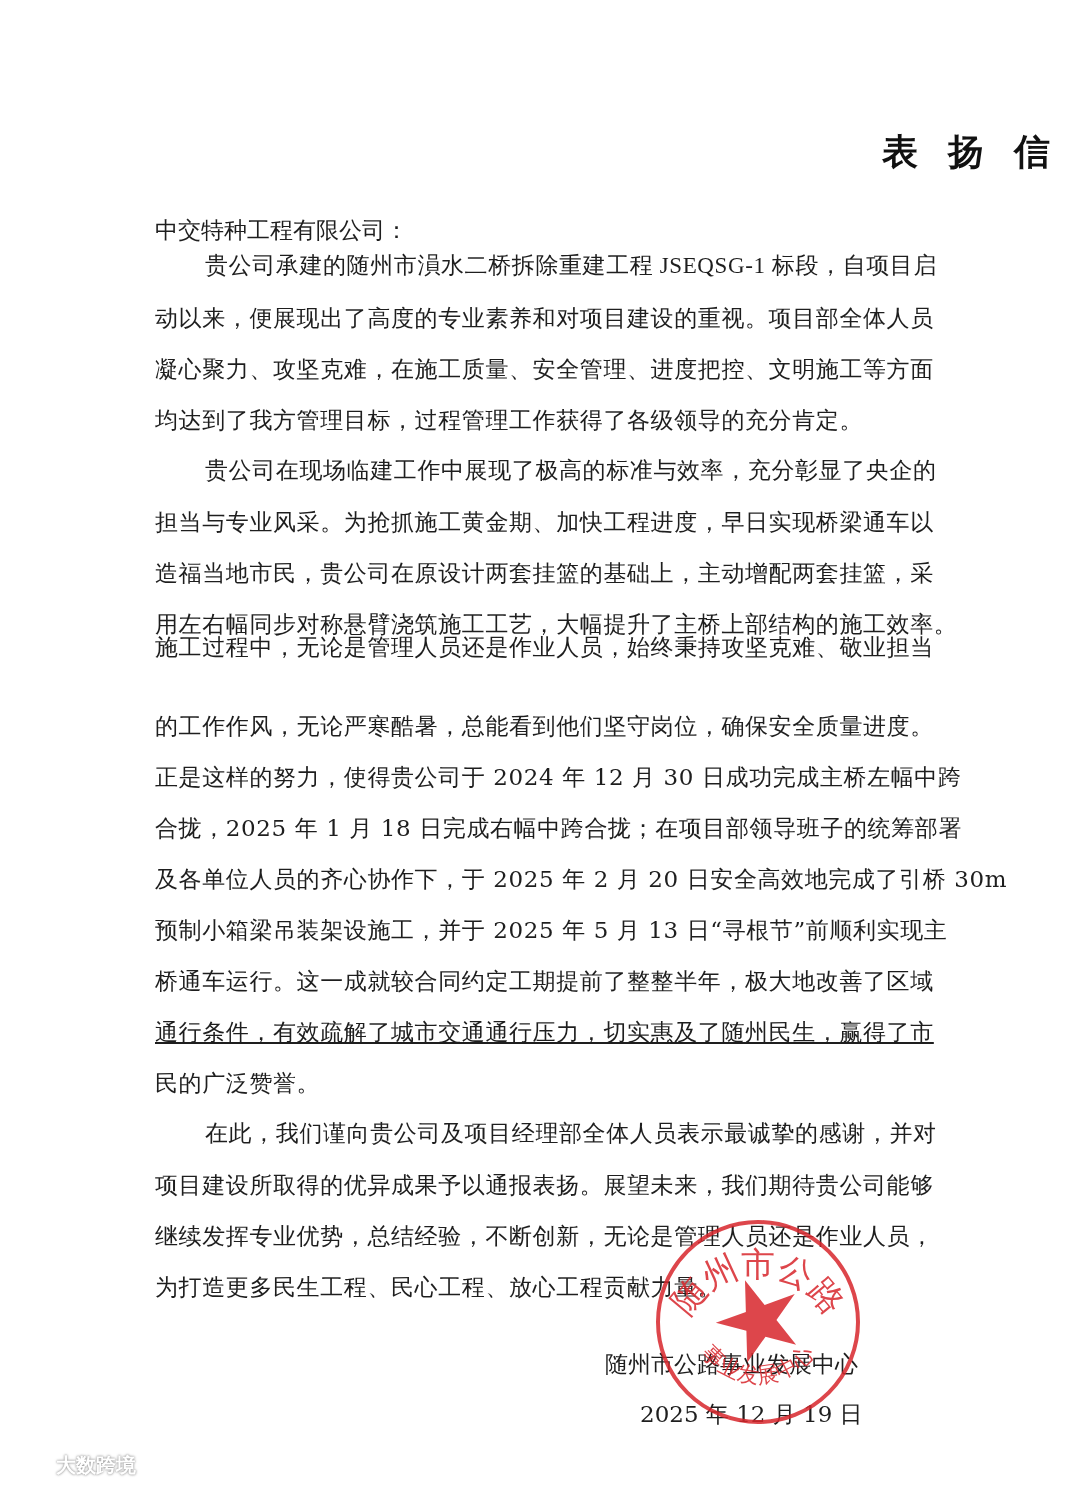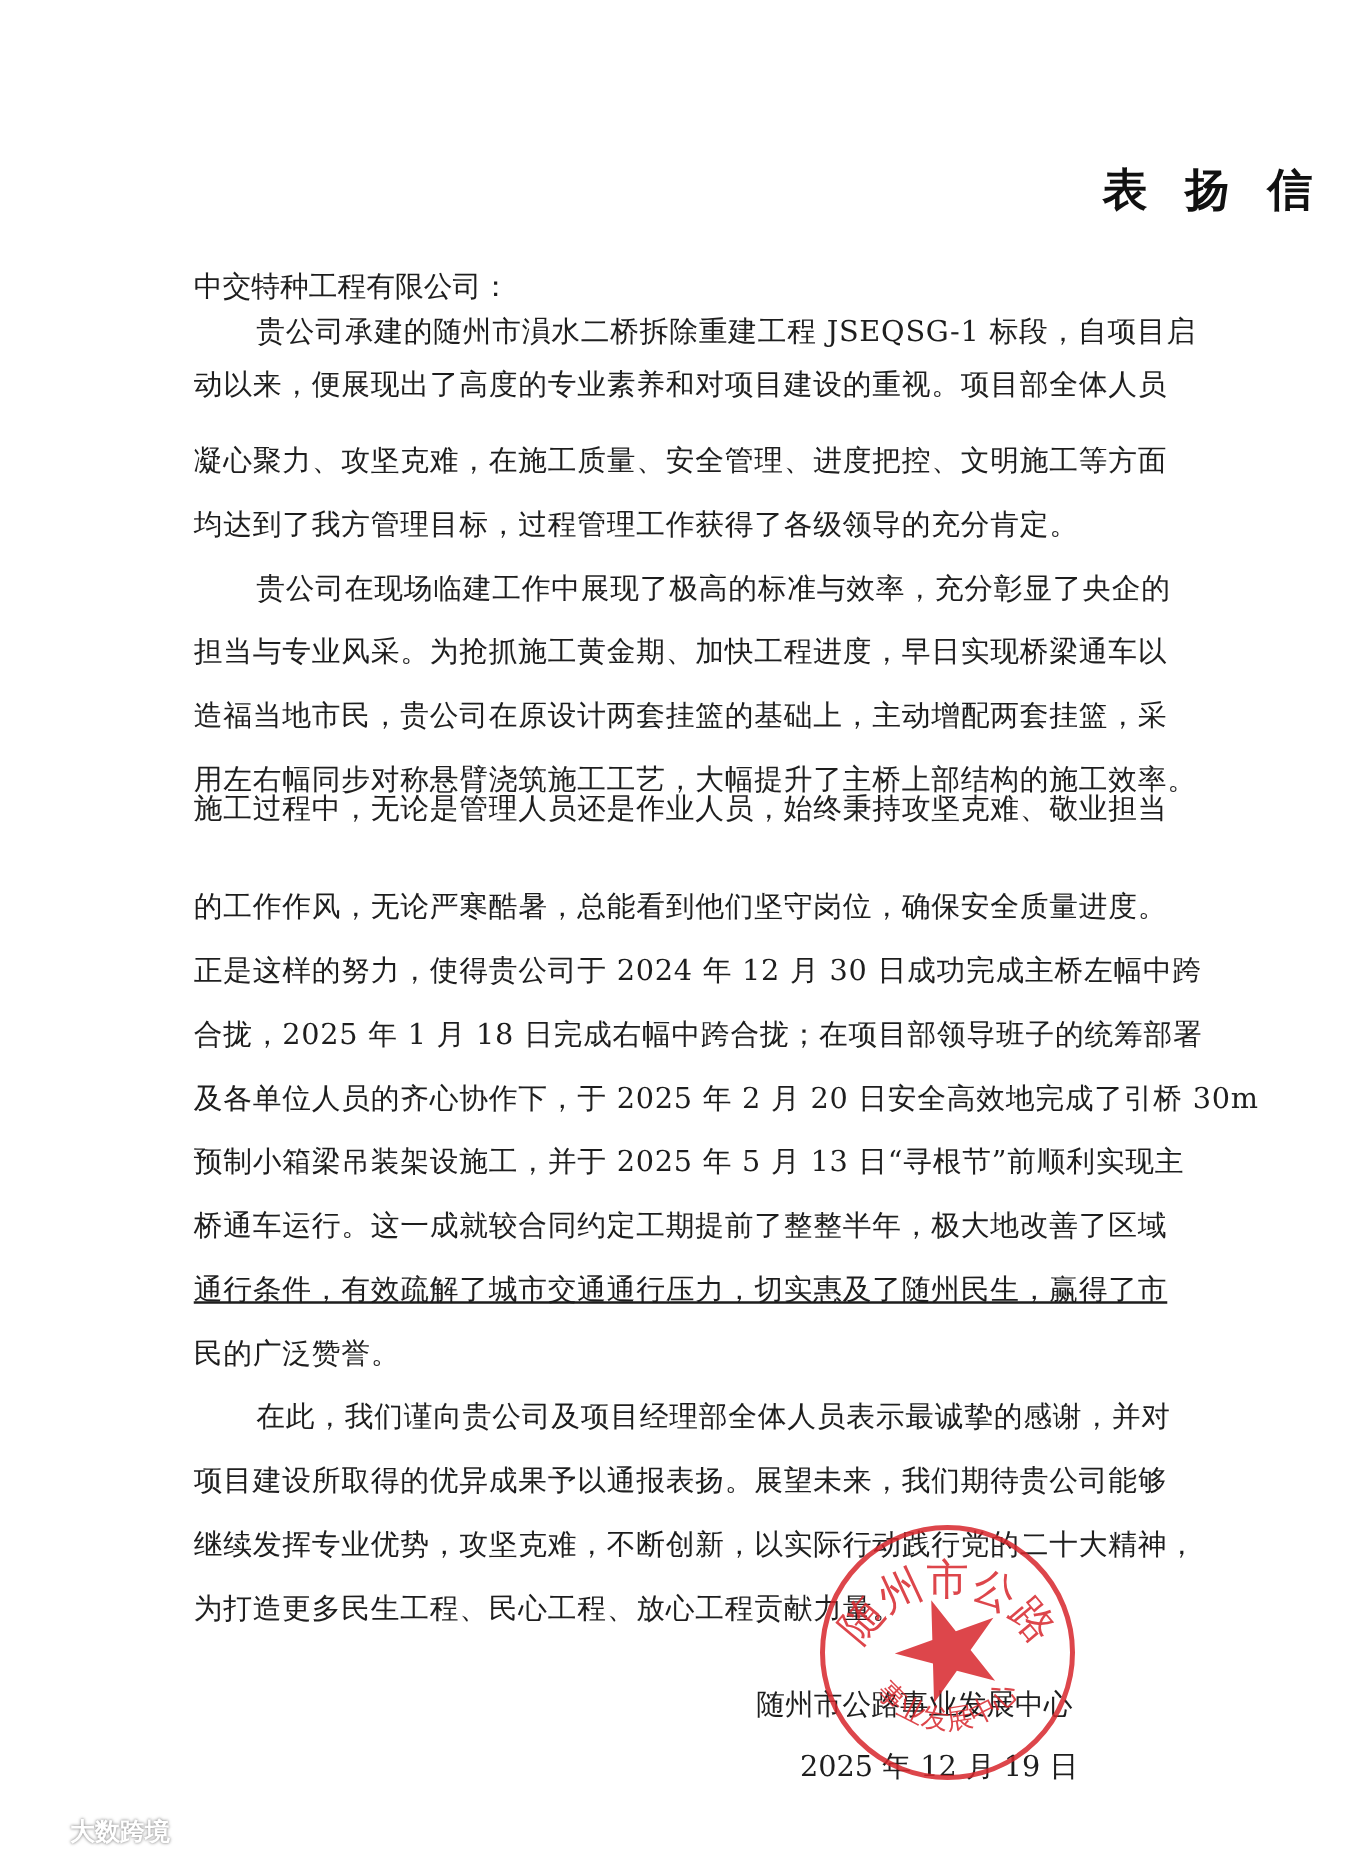--- a/index.html
+++ b/index.html
@@ -42,21 +42,21 @@
       white-space: nowrap;
     }
     .line {
       position: absolute;
       left: 155px;
       font-size: 23px;
       line-height: 32px;
       white-space: nowrap;
       letter-spacing: 0.6px;
     }
-    .line.indent { left: 205px; }
+    .line.indent { left: 205px; font-family: Liberation Serif, serif; }
     .signature {
       position: absolute;
       left: 605px;
       top: 1348px;
       font-size: 23px;
       line-height: 32px;
       white-space: nowrap;
       z-index: 2;
     }
     .date {
@@ -95,39 +95,39 @@
   </style>
 </head>
 <body>
 
 <div class="page">
   <div class="title">表扬信</div>
   <div class="salutation">中交特种工程有限公司：</div>
 
   <div id="body-lines">
       <div class="line indent" style="top: 250px;">贵公司承建的随州市溳水二桥拆除重建工程 JSEQSG-1 标段，自项目启</div>
-      <div class="line" style="top: 292px;">动以来，便展现出了高度的专业素养和对项目建设的重视。项目部全体人员</div>
+      <div class="line" style="top: 302px;">动以来，便展现出了高度的专业素养和对项目建设的重视。项目部全体人员</div>
       <div class="line" style="top: 353px;">凝心聚力、攻坚克难，在施工质量、安全管理、进度把控、文明施工等方面</div>
       <div class="line" style="top: 404px;">均达到了我方管理目标，过程管理工作获得了各级领导的充分肯定。</div>
       <div class="line indent" style="top: 455px;">贵公司在现场临建工作中展现了极高的标准与效率，充分彰显了央企的</div>
       <div class="line" style="top: 506px;">担当与专业风采。为抢抓施工黄金期、加快工程进度，早日实现桥梁通车以</div>
       <div class="line" style="top: 557px;">造福当地市民，贵公司在原设计两套挂篮的基础上，主动增配两套挂篮，采</div>
       <div class="line" style="top: 608px;">用左右幅同步对称悬臂浇筑施工工艺，大幅提升了主桥上部结构的施工效率。</div>
       <div class="line" style="top: 631px;">施工过程中，无论是管理人员还是作业人员，始终秉持攻坚克难、敬业担当</div>
       <div class="line" style="top: 710px; text-align: right;">的工作作风，无论严寒酷暑，总能看到他们坚守岗位，确保安全质量进度。</div>
       <div class="line" style="top: 761px;">正是这样的努力，使得贵公司于 2024 年 12 月 30 日成功完成主桥左幅中跨</div>
       <div class="line" style="top: 812px;">合拢，2025 年 1 月 18 日完成右幅中跨合拢；在项目部领导班子的统筹部署</div>
       <div class="line" style="top: 863px;">及各单位人员的齐心协作下，于 2025 年 2 月 20 日安全高效地完成了引桥 30m</div>
       <div class="line" style="top: 914px;">预制小箱梁吊装架设施工，并于 2025 年 5 月 13 日“寻根节”前顺利实现主</div>
       <div class="line" style="top: 965px;">桥通车运行。这一成就较合同约定工期提前了整整半年，极大地改善了区域</div>
       <div class="line" style="top: 1016px; text-decoration: underline;">通行条件，有效疏解了城市交通通行压力，切实惠及了随州民生，赢得了市</div>
       <div class="line" style="top: 1067px;">民的广泛赞誉。</div>
       <div class="line indent" style="top: 1118px;">在此，我们谨向贵公司及项目经理部全体人员表示最诚挚的感谢，并对</div>
       <div class="line" style="top: 1169px;">项目建设所取得的优异成果予以通报表扬。展望未来，我们期待贵公司能够</div>
-      <div class="line" style="top: 1220px;">继续发挥专业优势，攻坚克难，不断创新，以实际行动践行党的二十大精神，</div>
+      <div class="line" style="top: 1220px;">继续发挥专业优势，总结经验，不断创新，无论是管理人员还是作业人员，</div>
       <div class="line" style="top: 1271px;">为打造更多民生工程、民心工程、放心工程贡献力量。</div>
     </div>
 
   <div class="signature">随州市公路事业发展中心</div>
   <div class="date">2025 年 12 月 19 日</div>
 
   <svg class="seal" viewBox="0 0 212 212">
     <defs>
       <path id="sealTop" d="M 30 120 A 78 78 0 0 1 182 120"></path>
       <path id="sealBottom" d="M 40 120 A 70 70 0 0 0 172 120"></path>

